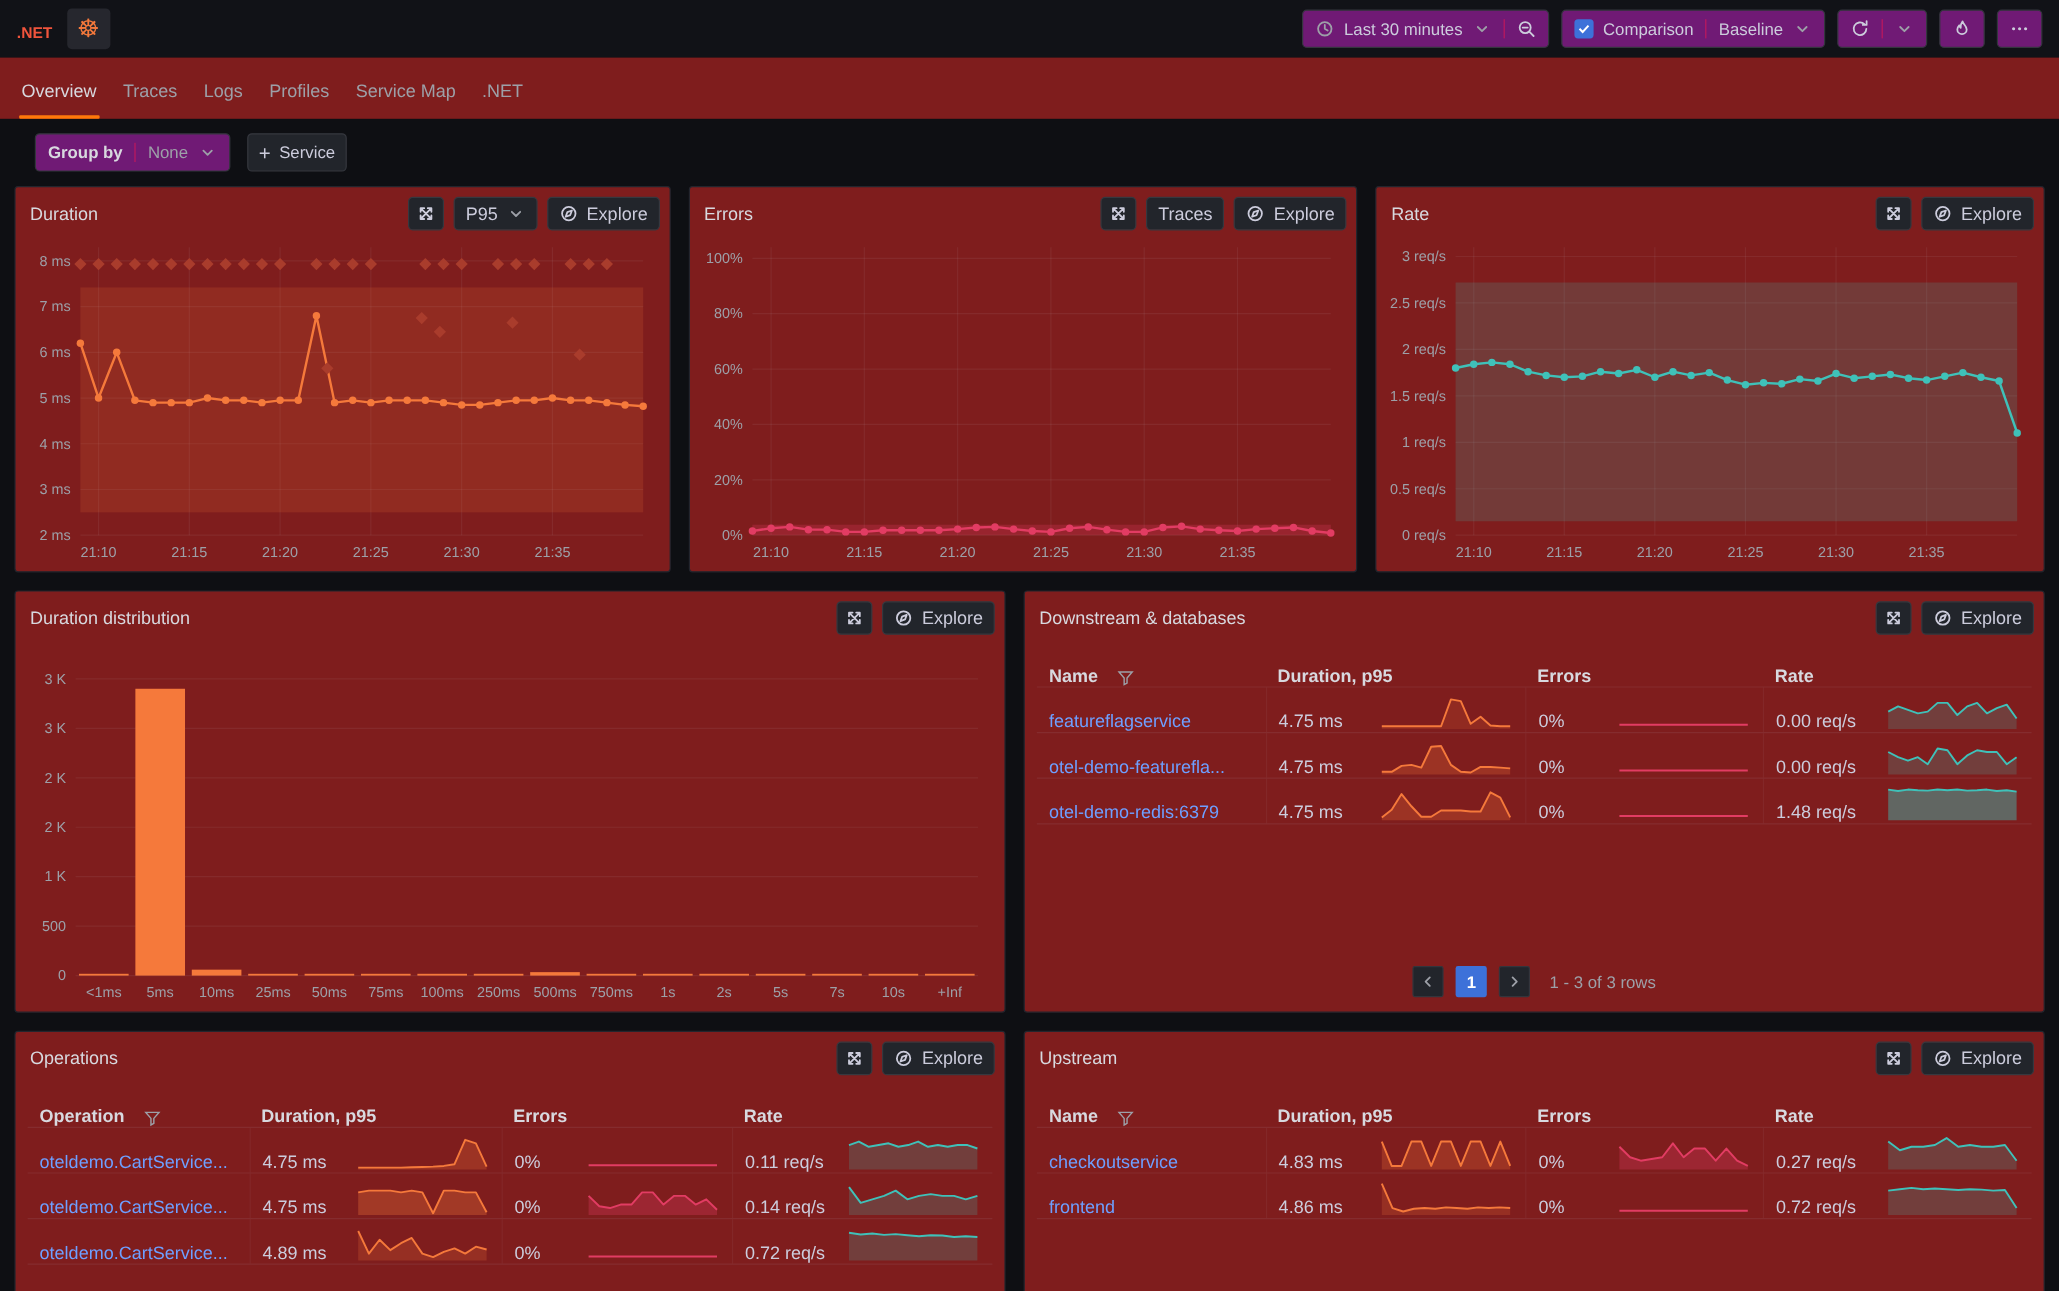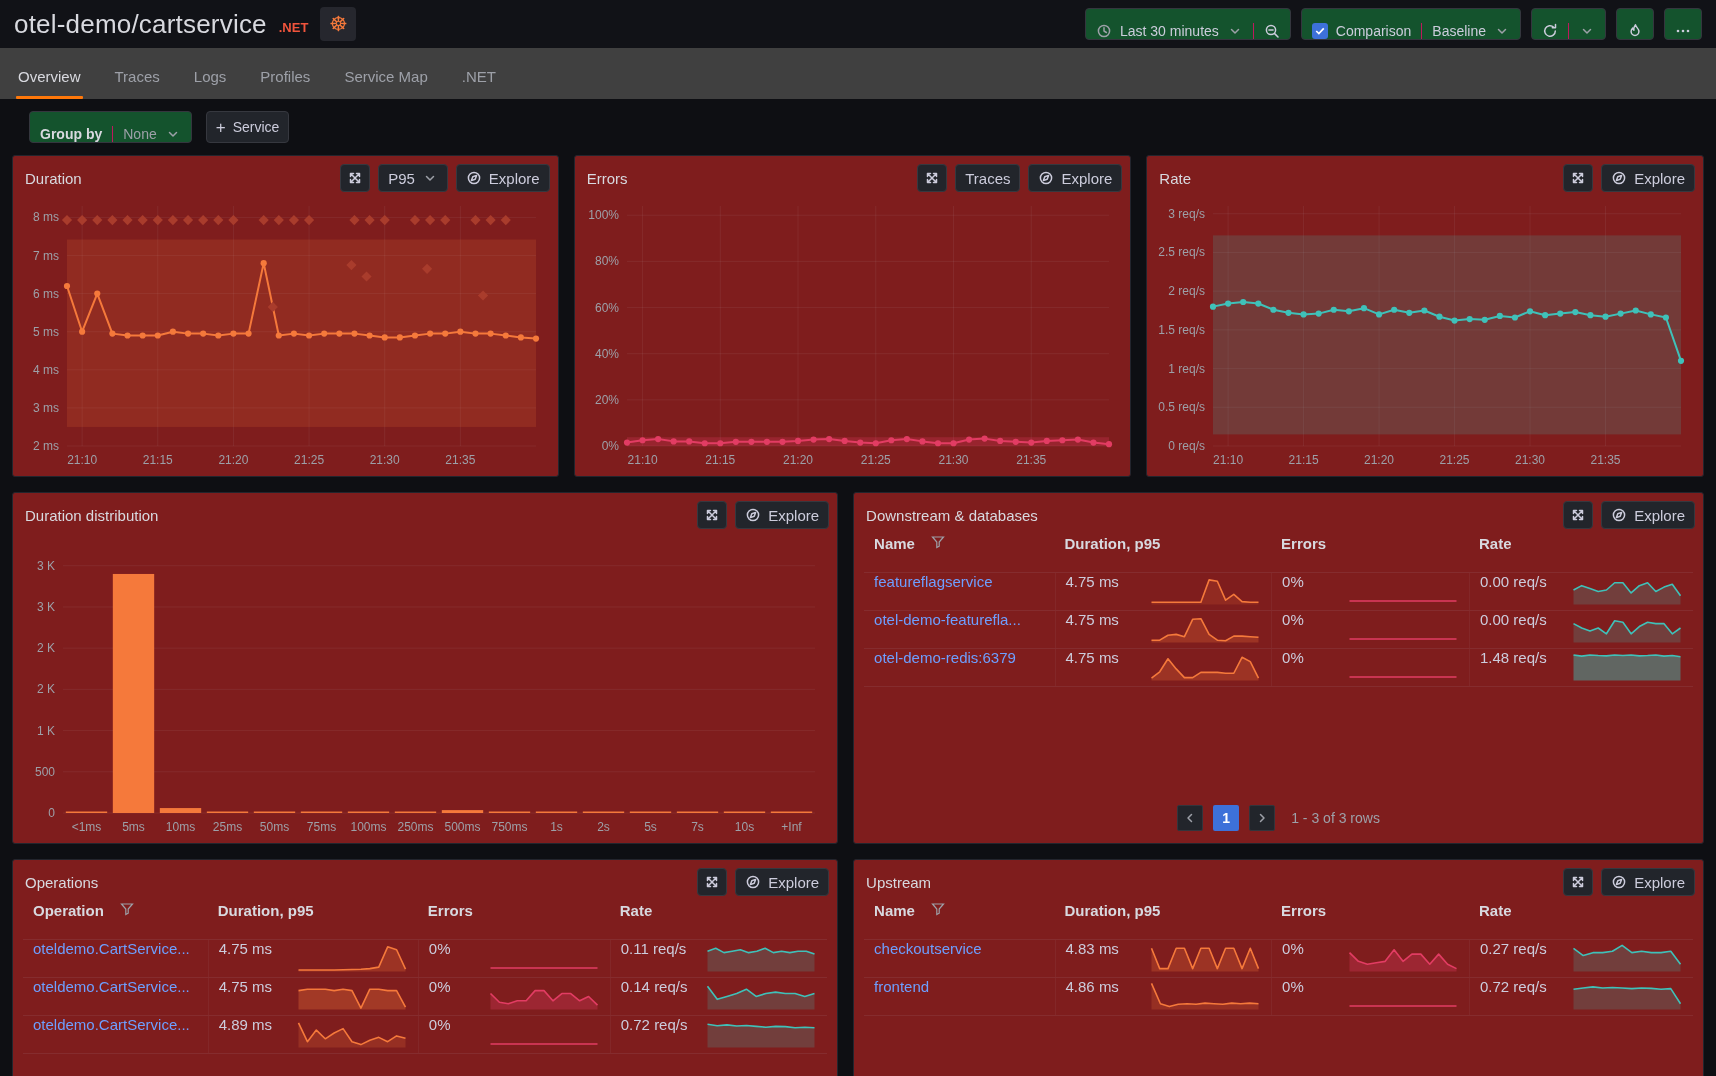--- a/index.html
+++ b/index.html
@@ -6,28 +6,28 @@
   html,body{width:1716px;height:1076px;overflow:hidden}
   body{background:#0e0f13;font-family:"Liberation Sans","DejaVu Sans",sans-serif;color:#ccccdc;-webkit-font-smoothing:antialiased}
   svg{display:block}
   
   .topbar{height:48px;display:flex;align-items:center;justify-content:space-between;padding:6px 14px;background:#111217}
   .brand{display:flex;align-items:center;gap:12px}
   .title{font-size:26px;font-weight:500;color:#d8d9df;letter-spacing:.2px}
   .badge-net{color:#f0543c;font-size:13px;font-weight:700;margin-top:6px}
   .k8s-btn{width:36px;height:34px;background:#26272e;border-radius:4px;display:flex;align-items:center;justify-content:center;font-size:21px;color:#f5793b;cursor:pointer}
   .controls{display:flex;align-items:center;gap:10px}
-  .group{display:flex;align-items:flex-end;background:#14532d;border:1px solid #34363e;border-radius:4px;overflow:hidden;height:32px}
+  .group{display:flex;align-items:center;background:#701a75;border:1px solid #34363e;border-radius:4px;overflow:hidden;height:32px}
   .seg{display:flex;align-items:center;gap:8px;padding:0 10px;font-size:14px;font-weight:500;color:#ccccdc;cursor:pointer}
   .seg + .seg{border-left:1px solid #be185d}
   .icon14{width:16px;height:16px;stroke:#ccccdc;fill:none;stroke-width:1.5;stroke-linecap:round;stroke-linejoin:round}
   .icon14.dim{stroke:#9da0a8}
   .checkbox{width:16px;height:16px;border-radius:3px;background:#3d71d9;display:flex;align-items:center;justify-content:center}
   
-  .tabs{display:flex;gap:30px;padding:16px 16px 0;background:#404040}
+  .tabs{display:flex;gap:18px;padding:16px 16px 0;background:#7f1d1d}
   .tab{font-size:15px;color:#9da0a8;padding:4px 2px 14px;position:relative;cursor:pointer;white-space:nowrap}
   .tab.active{color:#d8d9df}
   .tab.active::after{content:"";position:absolute;left:0;right:0;bottom:0;height:3px;background:#ff780a;border-radius:1px}
   
   .filterbar{display:flex;align-items:center;gap:14px;padding:12px 29px 10px}
   .seg-label{color:#d8d9df;font-weight:600}
   .chip{display:flex;align-items:center;gap:7px;background:#34363e;border-radius:2px;padding:2px 8px;font-size:13.5px}
   .chip .x{color:#ccccdc;cursor:pointer;font-size:15px;line-height:1}
   .btn{display:flex;align-items:center;gap:7px;height:28px;padding:0 9px;background:#22252b;border:1px solid #36383f;border-radius:4px;color:#ccccdc;font-size:15px;font-weight:500;cursor:pointer;white-space:nowrap}
   .btn.tall{height:32px;font-size:14px}
@@ -41,38 +41,37 @@
   .r1 .panel{height:322px}
   .r2 .panel{height:352px}
   .r3 .panel{height:238px}
   .phead{display:flex;align-items:center;gap:8px;padding:8px 8px 4px 12px}
   .ptitle{font-size:15px;font-weight:500;color:#d8d9df;margin-right:auto}
   .chart{flex:1;margin:0 8px 4px 4px;min-height:0}
   
   .tbl{display:flex;flex-direction:column;font-size:15px;margin:2px 10px 0}
   .tr{display:grid;grid-template-columns:1.02fr 1.16fr 1.06fr 1.2fr;align-items:stretch;border-bottom:1px solid rgba(204,204,220,.09)}
   .tr.head{color:#d8d9df;font-weight:600}
-  .td{display:flex;align-items:flex-start;gap:16px;padding:0 10px;min-height:37px}
+  .td{display:flex;align-items:flex-end;gap:16px;padding:0 10px;min-height:37px}
   .tr:not(.head) .td + .td{border-left:1px solid rgba(204,204,220,.06)}
   .link{color:#6e9fff;white-space:nowrap;overflow:hidden;text-overflow:ellipsis;cursor:pointer}
   .val{color:#ccccdc;white-space:nowrap}
   .spark{width:112px;height:34px;margin-left:auto}
   .funnel{width:14px;height:14px;stroke:#9da0a8;fill:none;stroke-width:1.2}
   
   .pager{display:flex;align-items:center;gap:10px;justify-content:center;margin-top:auto;padding:6px 0 12px}
   .pbtn{width:26px;height:26px;display:flex;align-items:center;justify-content:center;background:#22252b;border:1px solid #33353c;border-radius:2px;cursor:pointer}
   .pactive{width:26px;height:26px;display:flex;align-items:center;justify-content:center;background:#3d71d9;color:#fff;border-radius:2px;font-size:14px;font-weight:600;cursor:pointer}
   .psum{color:#9da0a8;font-size:14px;margin-left:6px}
 </style>
 </head>
 <body>
 
 <header class="topbar">
   <div class="brand">
-    <div class="title">otel-demo/cartservice</div>
     <div class="badge-net">.NET</div>
     <div class="k8s-btn">
         <span>☸</span>
       </div>
   </div>
   <div class="controls">
     <div class="group">
       <div class="seg">
         <svg class="icon14 dim" viewBox="0 0 16 16">
             <circle cx="8" cy="8" r="5.6"></circle>

